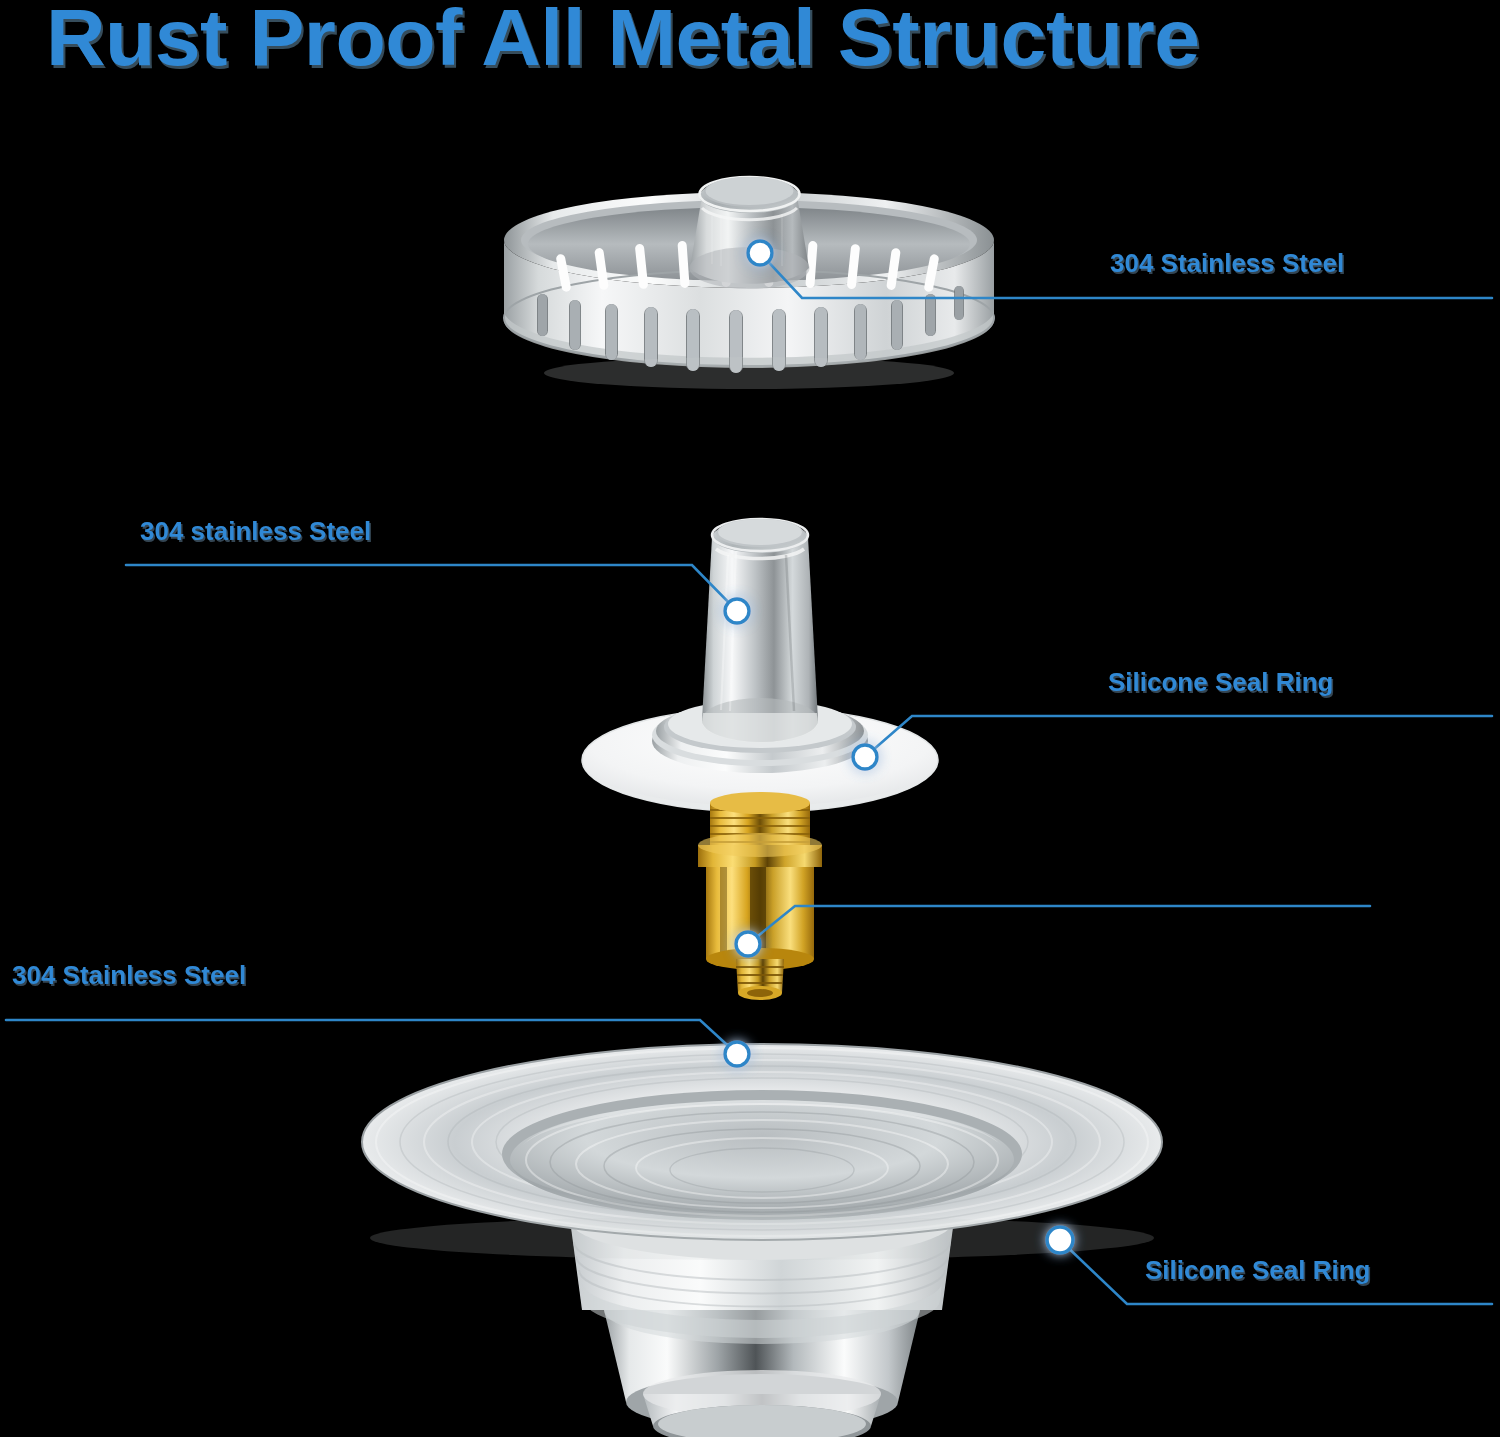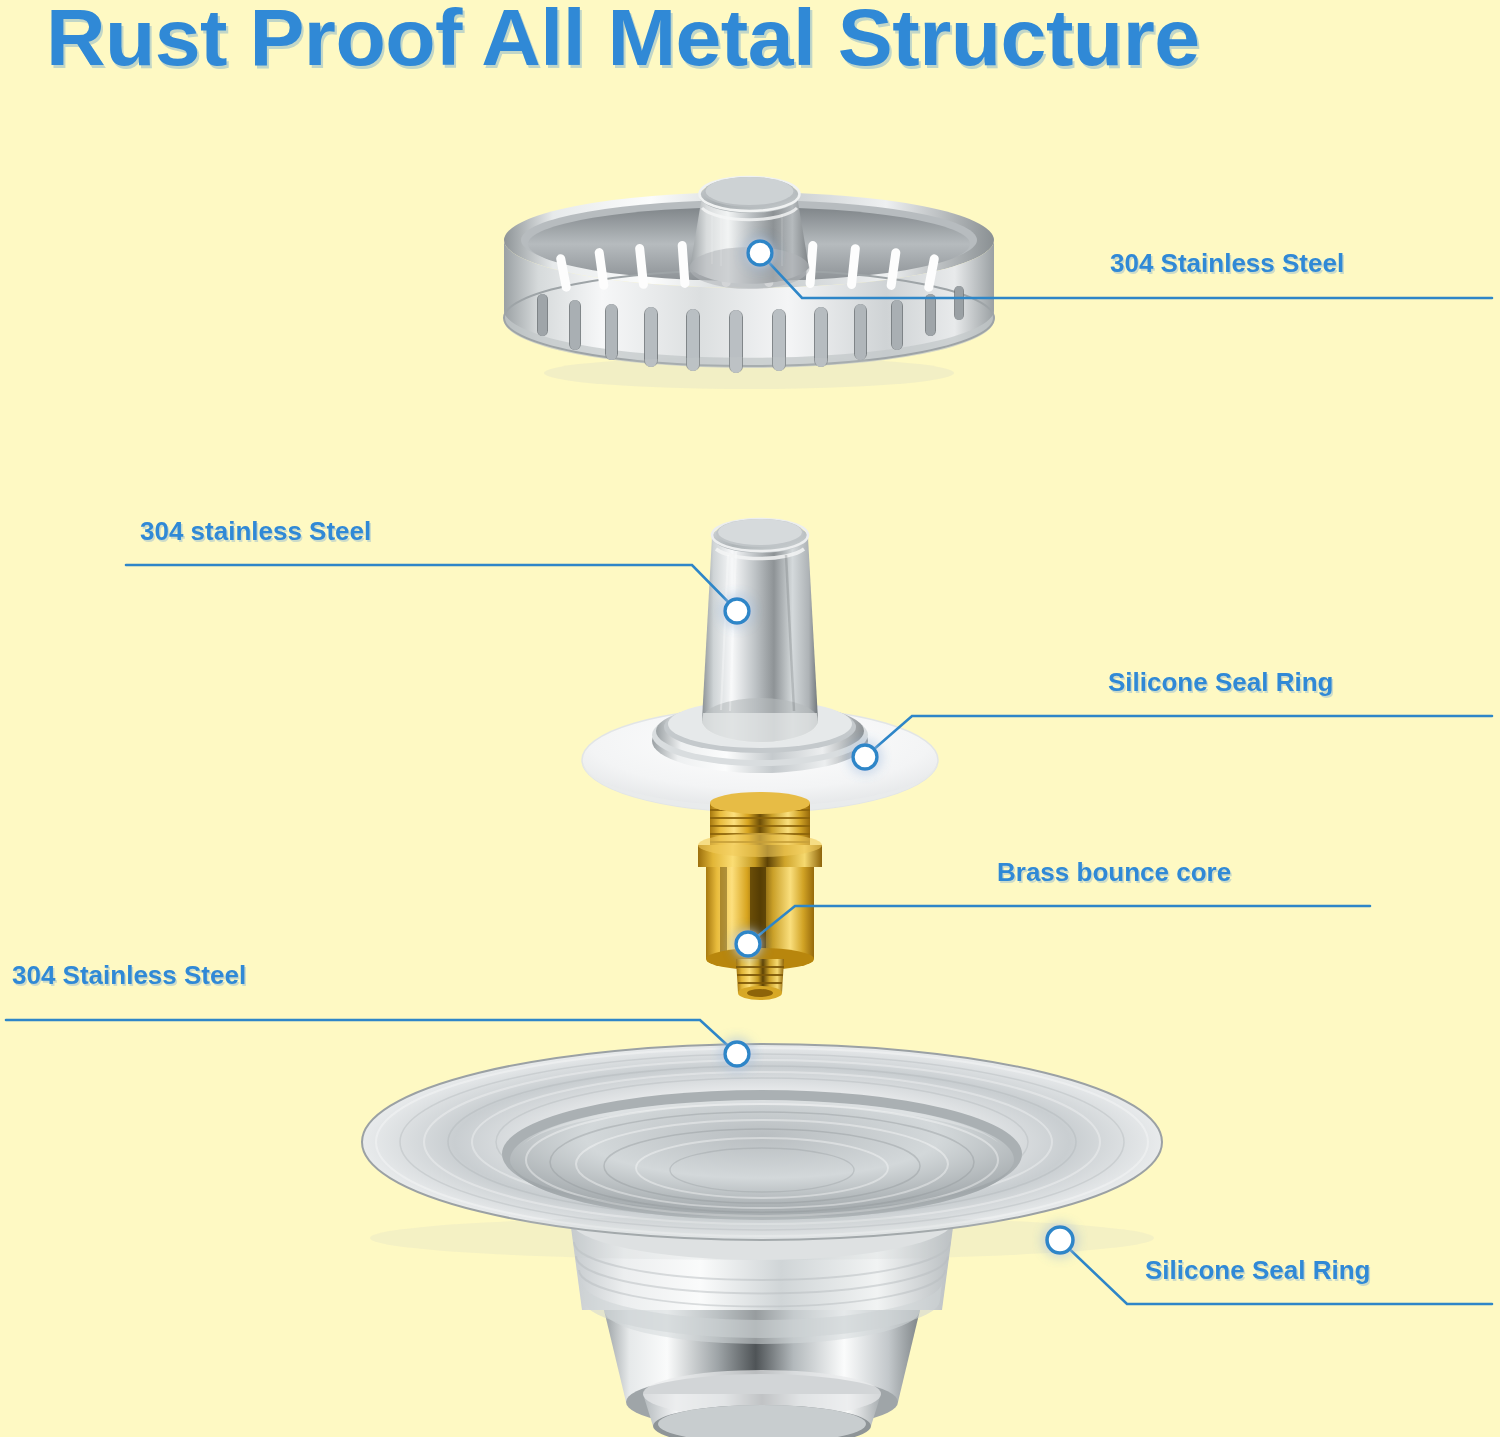--- a/index.html
+++ b/index.html
@@ -5,21 +5,21 @@
 <style>
   html,body{margin:0;padding:0;background:#ffffff;}
   body{
     font-family:"Liberation Sans","DejaVu Sans",sans-serif;
     -webkit-font-smoothing:antialiased;
   }
   #stage{
     position:relative;
     width:1500px;
     height:1437px;
-    background:#fef9c3;
+    background:#000000;
     overflow:hidden;
   }
 
   
   .title{
     position:absolute;
     left:46px;
     top:-4px;
     width:1440px;
     font-size:80px;
@@ -426,19 +426,18 @@
       <circle cx="1060" cy="1240" r="13" fill="#ffffff" stroke="#2E86C8" stroke-width="3.6"></circle>
     </g>
   </svg>
 
   <div class="callout-text" style="left:1110px; top:250px;">304 Stainless Steel</div>
 
   <div class="callout-text" style="left:140px; top:518px;">304 stainless Steel</div>
 
   <div class="callout-text" style="left:1108px; top:669px;">Silicone Seal Ring</div>
 
-  <div class="callout-text" style="left:997px; top:859px;">Brass bounce core</div>
 
   <div class="callout-text" style="left:12px; top:962px;">304 Stainless Steel</div>
 
   <div class="callout-text" style="left:1145px; top:1257px;">Silicone Seal Ring</div>
 
 </div>
 
 </body></html>

